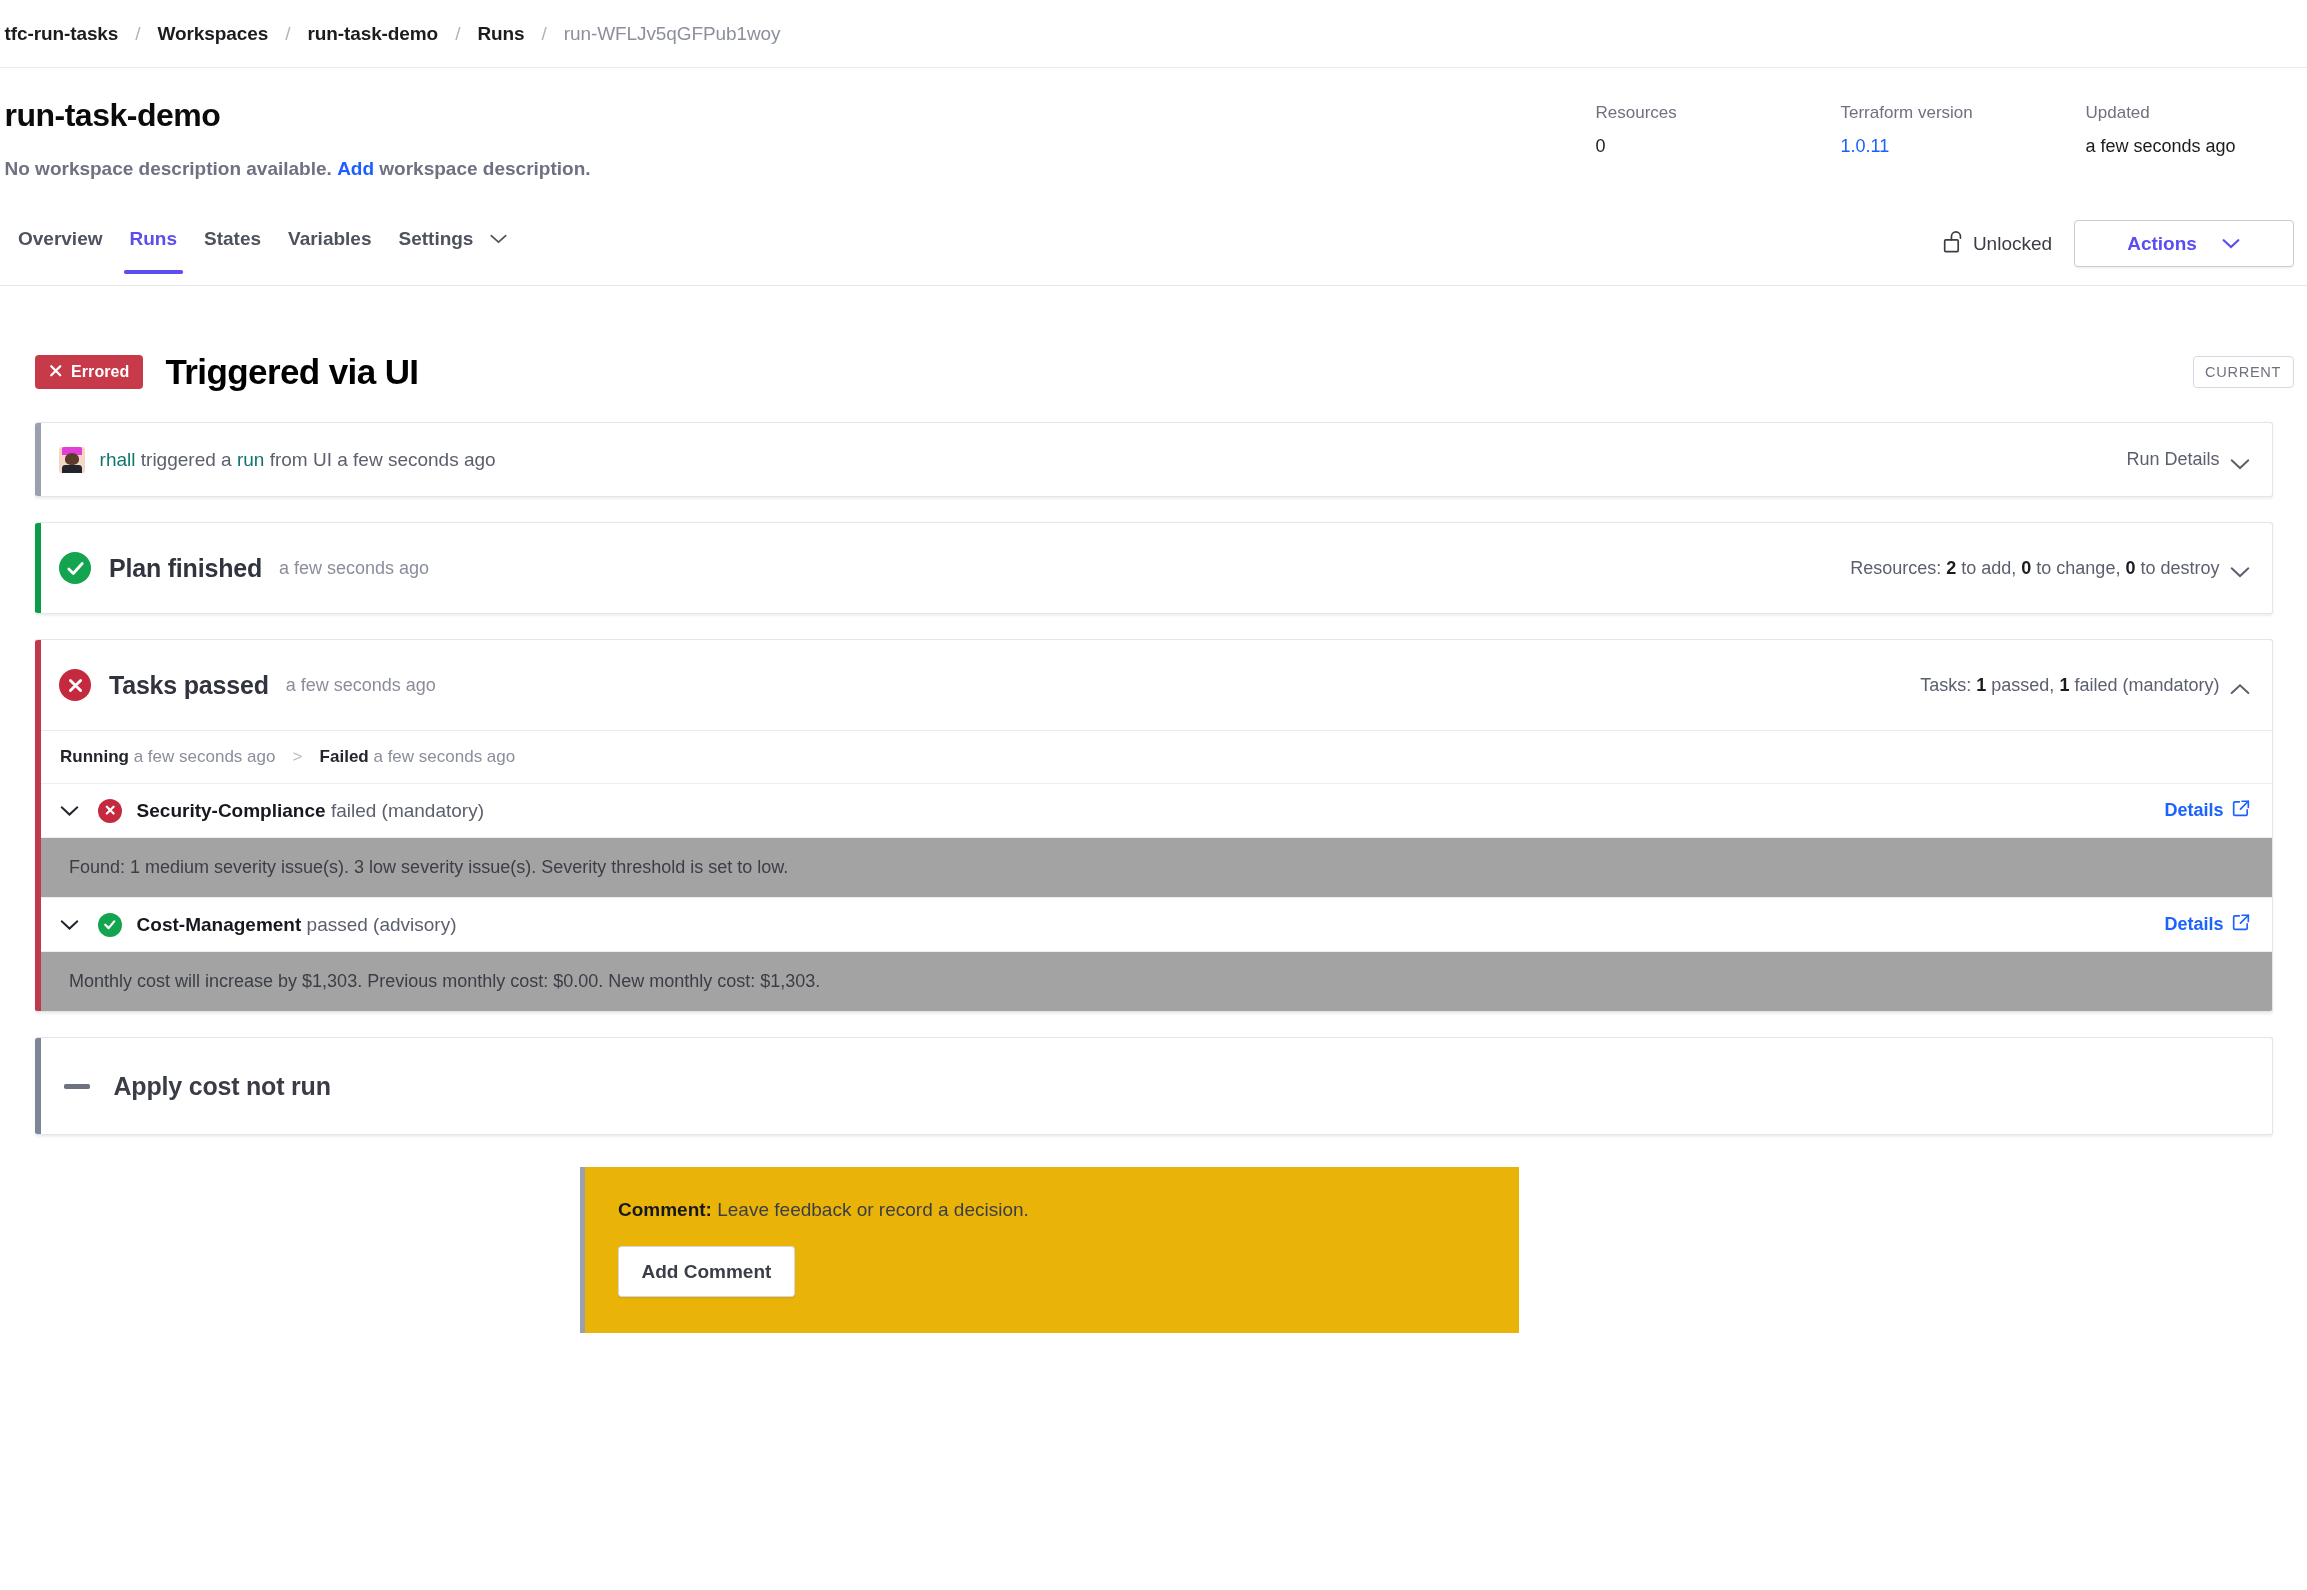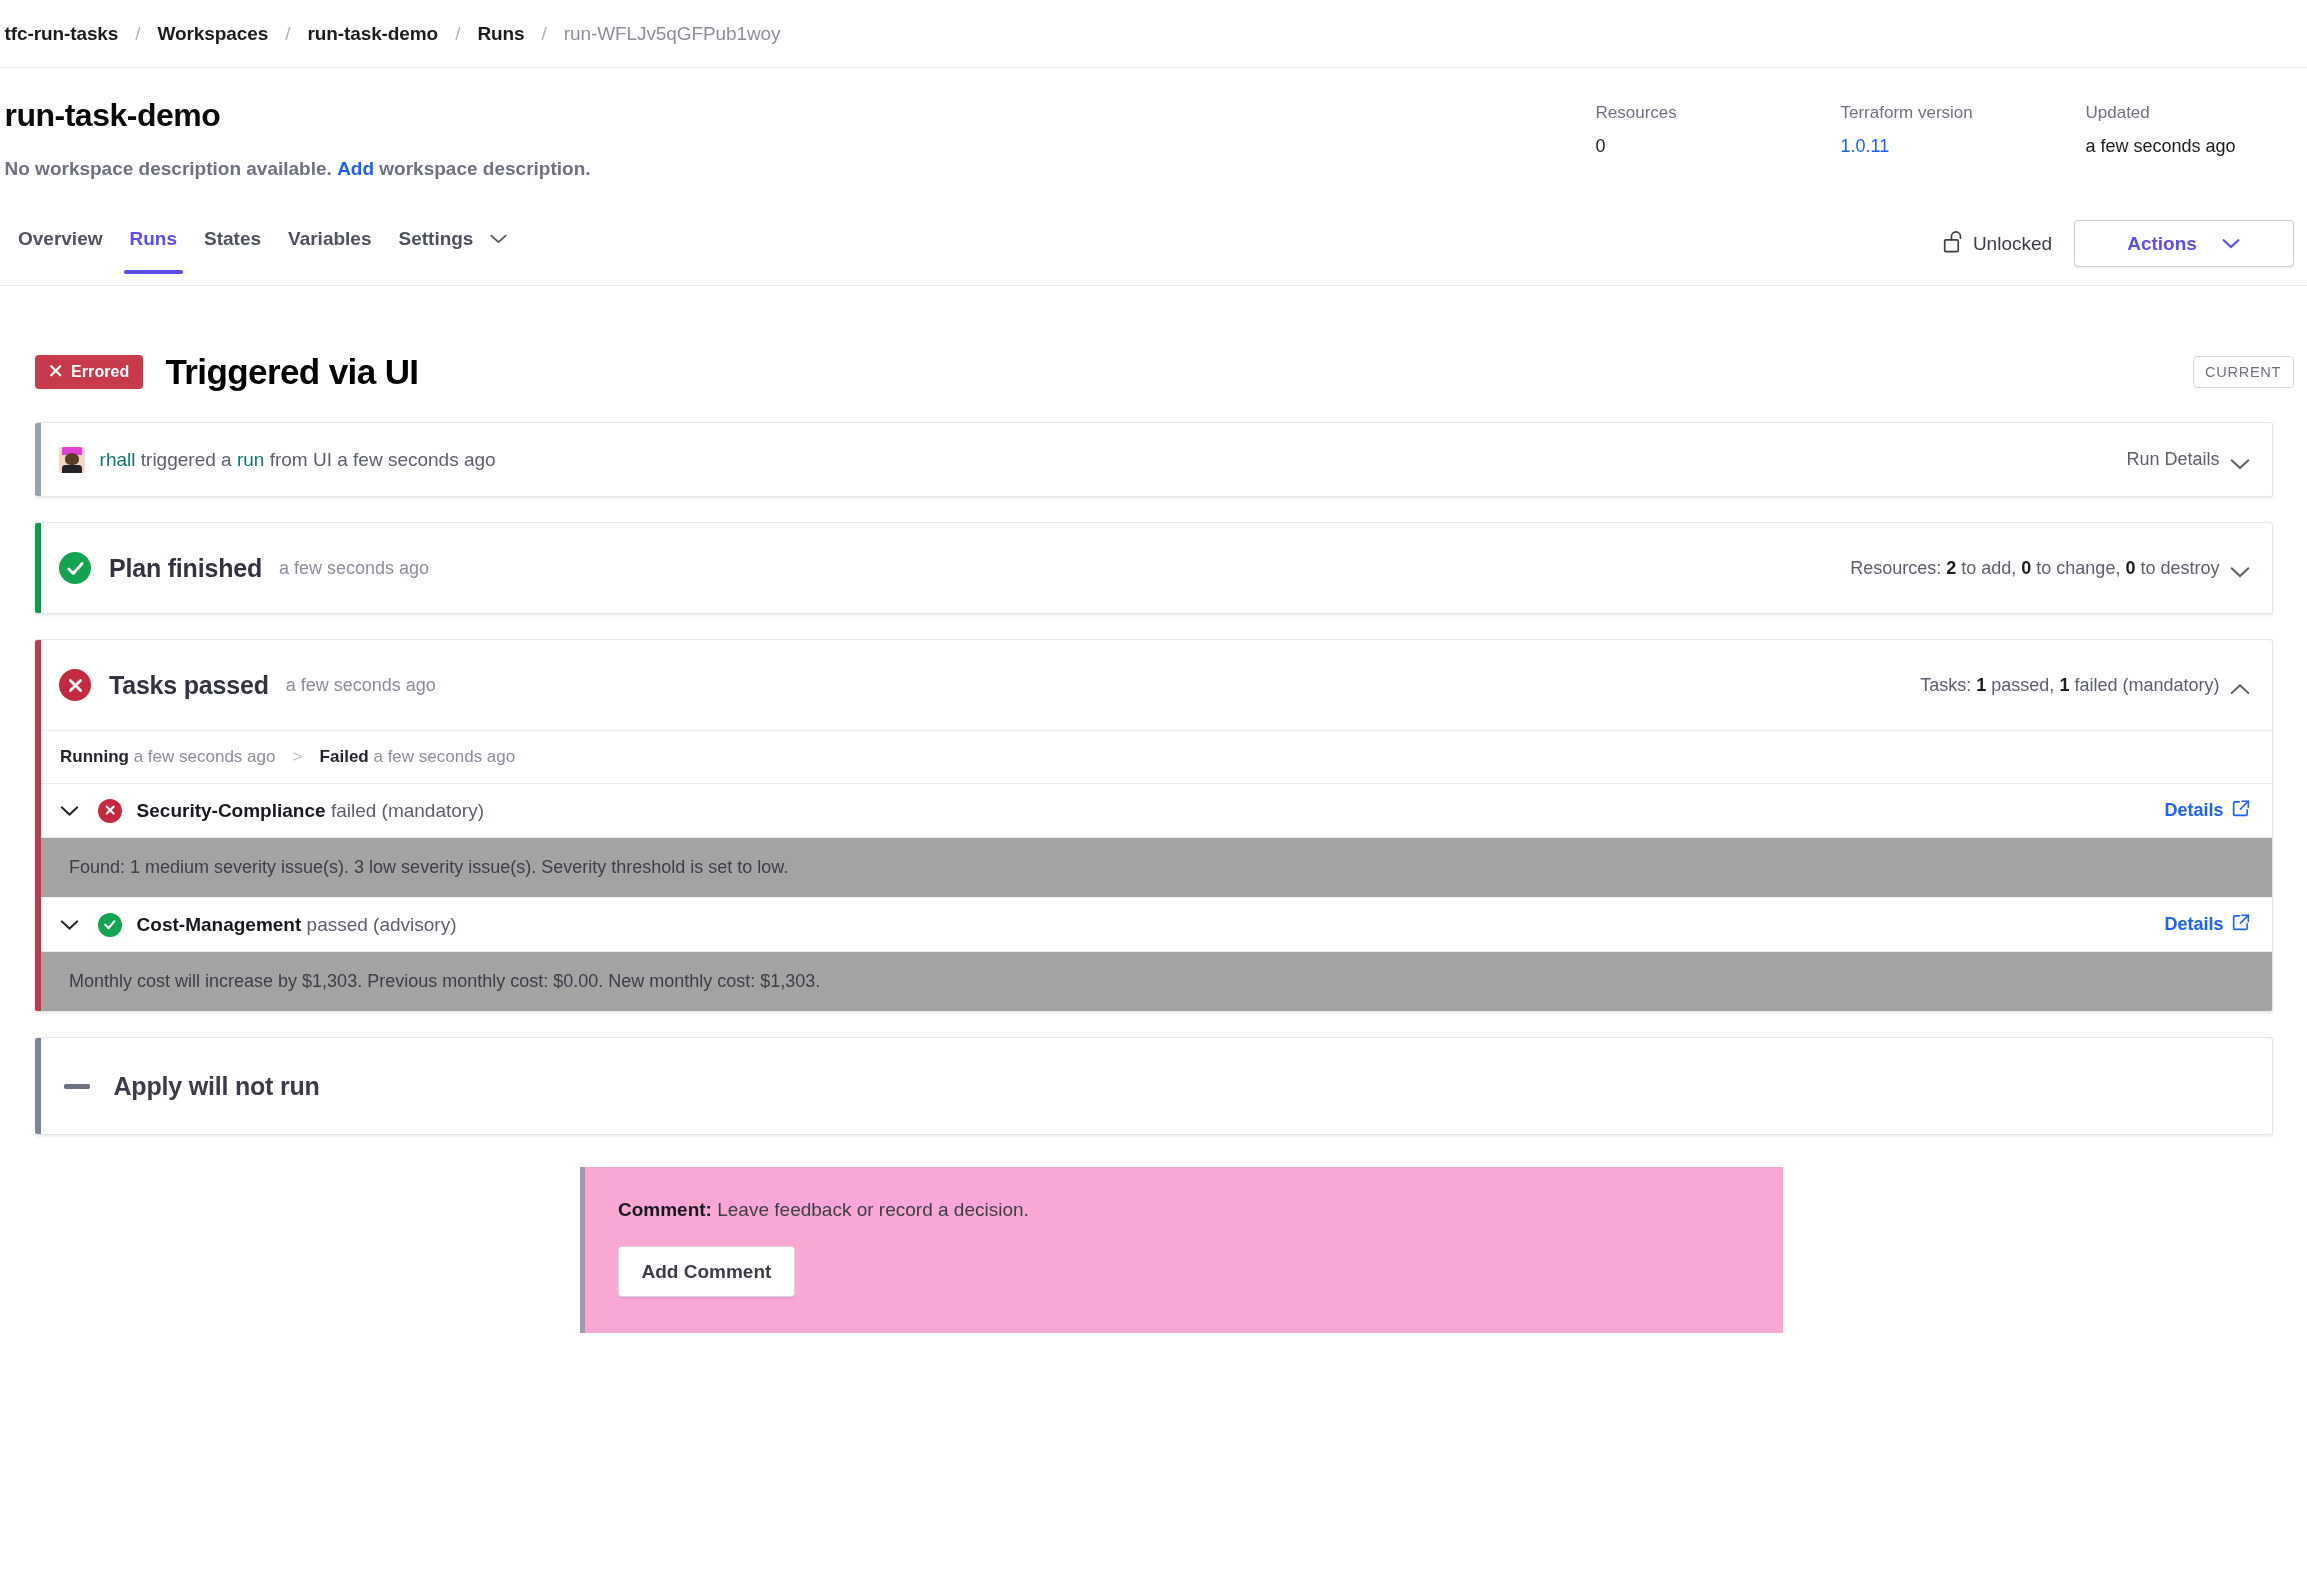--- a/index.html
+++ b/index.html
@@ -304,22 +304,22 @@
     flex: none;
   }
   .apply-title {
     font-size: 25px; font-weight: 700; color: #3a3d47;
     margin-left: 24px; letter-spacing: -0.2px;
   }
 
   
   .comment-wrap {
     margin: 32px 0 0 580px;
-    width: 1203px;
-    background: #f9a8d4;
+    width: 939px;
+    background: #eab308;
     border-left: 5.6px solid #9aa0ae;
     padding: 32px 34px 36px 33px;
   }
   .comment-text { font-size: 19px; color: #3b3e47; }
   .comment-text b { font-weight: 700; color: #16181e; }
   .add-comment-btn {
     margin-top: 25px;
     background: #fff;
     border: 1.1px solid #d3d6dd;
     border-radius: 3.4px;
@@ -568,21 +568,21 @@
           </svg>
         </span>
       </span>
     </div>
     <div class="task-body">Monthly cost will increase by $1,303. Previous monthly cost: $0.00. New monthly cost: $1,303.</div>
   </div>
 
   <div class="card rail-slate">
     <div class="apply-row">
       <span class="dash-icon"></span>
-      <span class="apply-title">Apply will not run</span>
+      <span class="apply-title">Apply cost not run</span>
     </div>
   </div>
 </div>
 
 <div class="comment-wrap">
   <div class="comment-text">
     <b>Comment:</b>
     <span>Leave feedback or record a decision.</span>
   </div>
   <div class="add-comment-btn">Add Comment</div>

